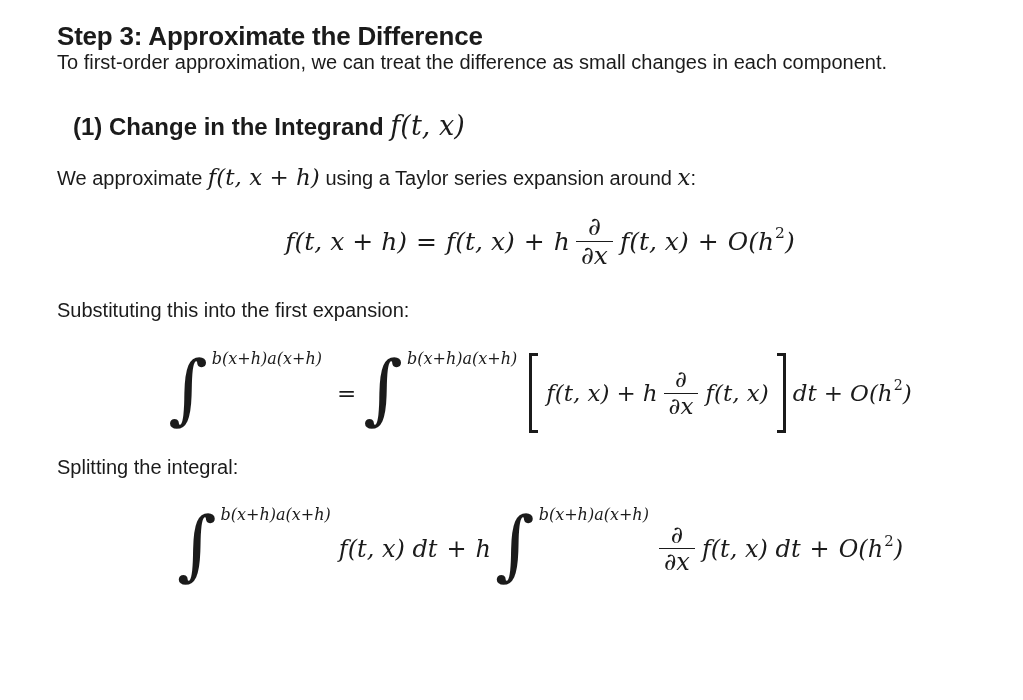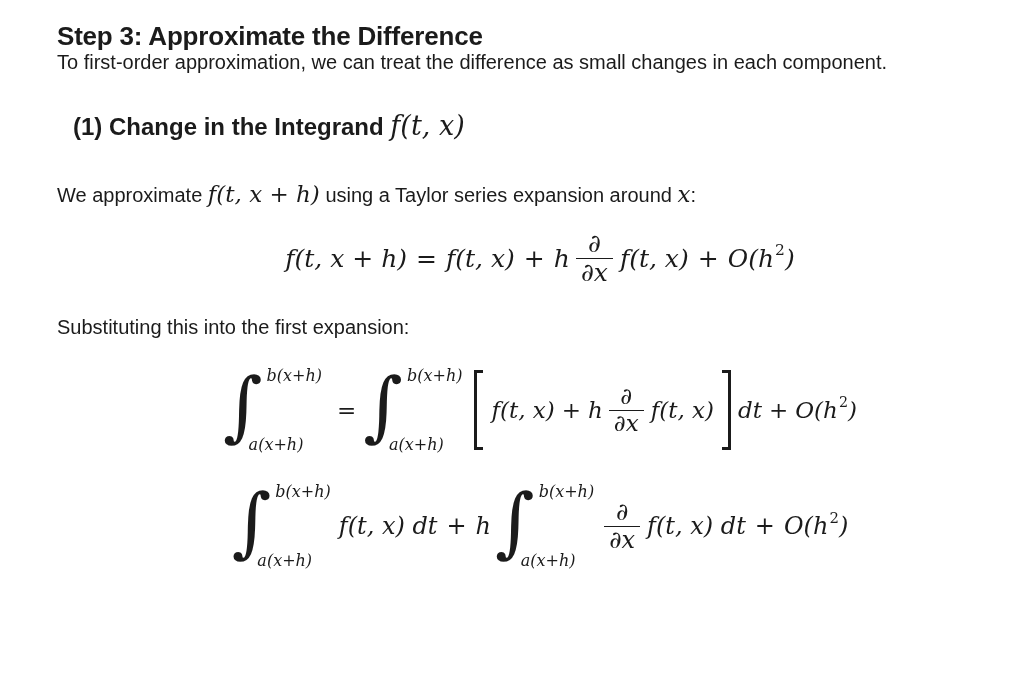--- a/index.html
+++ b/index.html
@@ -34,21 +34,21 @@
     font-size: 20px;
     line-height: 1.18;
   }
   .para-intro        { }
   .section-heading {
     margin: 36px 0 0 16px;
     font-size: 24px;
     font-weight: 700;
     line-height: 1.2;
   }
-  .para-taylor       { margin-top: 38px; }
+  .para-taylor       { margin-top: 21px; }
   .para-substituting { margin-top: 20px; }
   .para-splitting    { margin-top: 16px; }
   .para-closing      { margin-top: 26px; }
 
   
   .mi, .math {
     font-family: "DejaVu Serif", "Liberation Serif", serif;
     font-style: italic;
   }
   .h2-math {
@@ -105,21 +105,21 @@
     margin-right: 8px;
   }
   .int-sign {
     font-style: normal;
     font-size: 76px;
     line-height: 1.0;
     transform: translateY(-4px);
   }
   .limits {
     display: inline-flex;
-    flex-direction: column;
+    flex-direction: row;
     justify-content: space-between;
     align-items: flex-start;
     height: 88px;
     font-size: 16px;
     margin-left: -14px;
   }
   .limits .lim-sup { padding-left: 18px; }
   .limits .lim-sub { padding-left: 0; }
 
   
@@ -201,20 +201,21 @@
       </span>
       <span class="mi">f(t, x)</span>
       <span class="bracket right"></span>
       <span class="mi">dt</span>
       <span class="mo">+</span>
       <span class="mi">O(h</span>
         <span class="msup">2</span>
         <span class="mi">)</span>
     </div>
 
+    <p class="para para-splitting">Splitting the integral:</p>
 
     <div class="equation eq-split">
       <span class="integral">
         <span class="int-sign">∫</span>
         <span class="limits">
           <span class="lim-sup mi">b(x+h)</span>
           <span class="lim-sub mi">a(x+h)</span>
         </span>
       </span>
       <span class="mi">f(t, x) dt</span>

